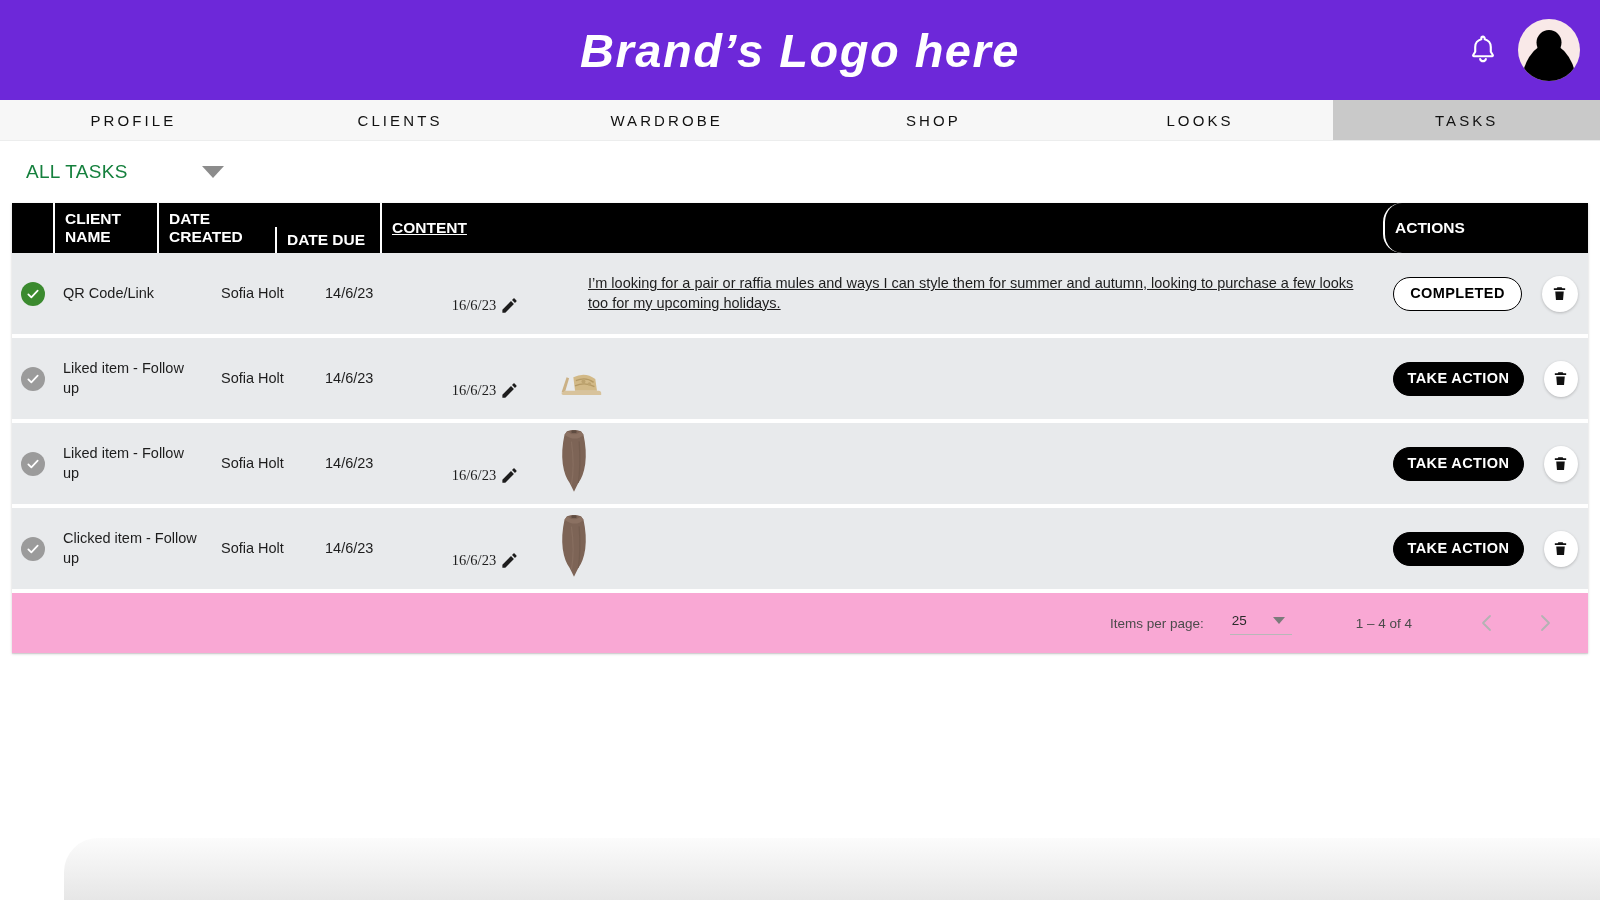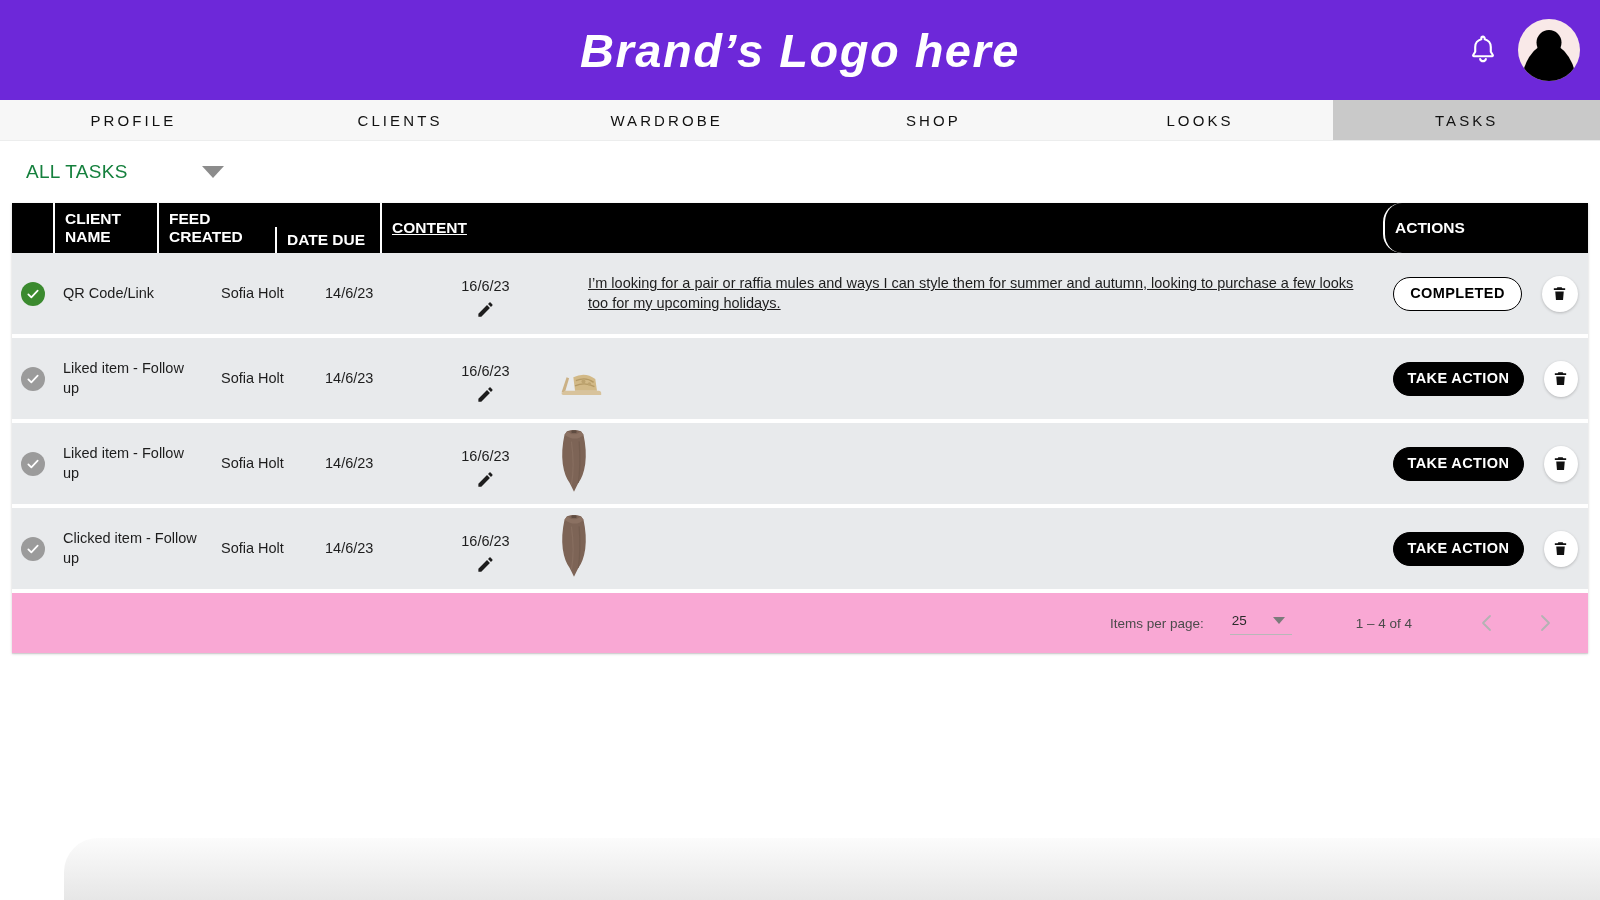--- a/index.html
+++ b/index.html
@@ -156,21 +156,21 @@
   .check-icon {
     width: 24px; height: 24px;
     border-radius: 50%;
     display: flex; align-items: center; justify-content: center;
     cursor: pointer;
   }
   .check-icon.done { background: #3b8a2f; }
   .check-icon.pending { background: #9b9b9b; }
   .check-icon svg { display: block; }
 
-  .due-cell { flex-direction: column; justify-content: flex-start; gap: 4px; }
+  .due-cell { flex-direction: row; justify-content: center; gap: 4px; font-family: Liberation Serif, serif; }
   .due-date { font-size: 14.5px; color: #1d1d1d; }
   .pencil-icon { width: 19px; height: 19px; cursor: pointer; }
 
   .content-text { display: block; margin-left: 40px; }
   .thumb { height: 56px; width: auto; }
   .thumb-tall { height: 76px; }
 
   .col-actions {
     display: flex;
     align-items: center;
@@ -290,21 +290,21 @@
 <div class="filter-row">
   <span class="filter-label">ALL TASKS</span>
   <span class="filter-caret"></span>
 </div>
 
 <div class="table-wrap">
 
   <div class="t-head">
     <div class="cell col-status"></div>
     <div class="cell col-client">CLIENT NAME</div>
-    <div class="cell col-created">FEED CREATED</div>
+    <div class="cell col-created">DATE CREATED</div>
     <div class="cell col-due">DATE DUE</div>
     <div class="cell col-content">CONTENT</div>
     <div class="cell col-actions" style="justify-content:flex-start">ACTIONS</div>
   </div>
 
   <div class="t-row">
     <div class="cell col-status">
       <span class="check-icon done">
         <svg viewBox="0 0 24 24" width="16" height="16">
             <path d="M5 12.5l4.5 4.5L19 7" fill="none" stroke="#fff" stroke-width="2.6" stroke-linecap="round" stroke-linejoin="round"></path>

